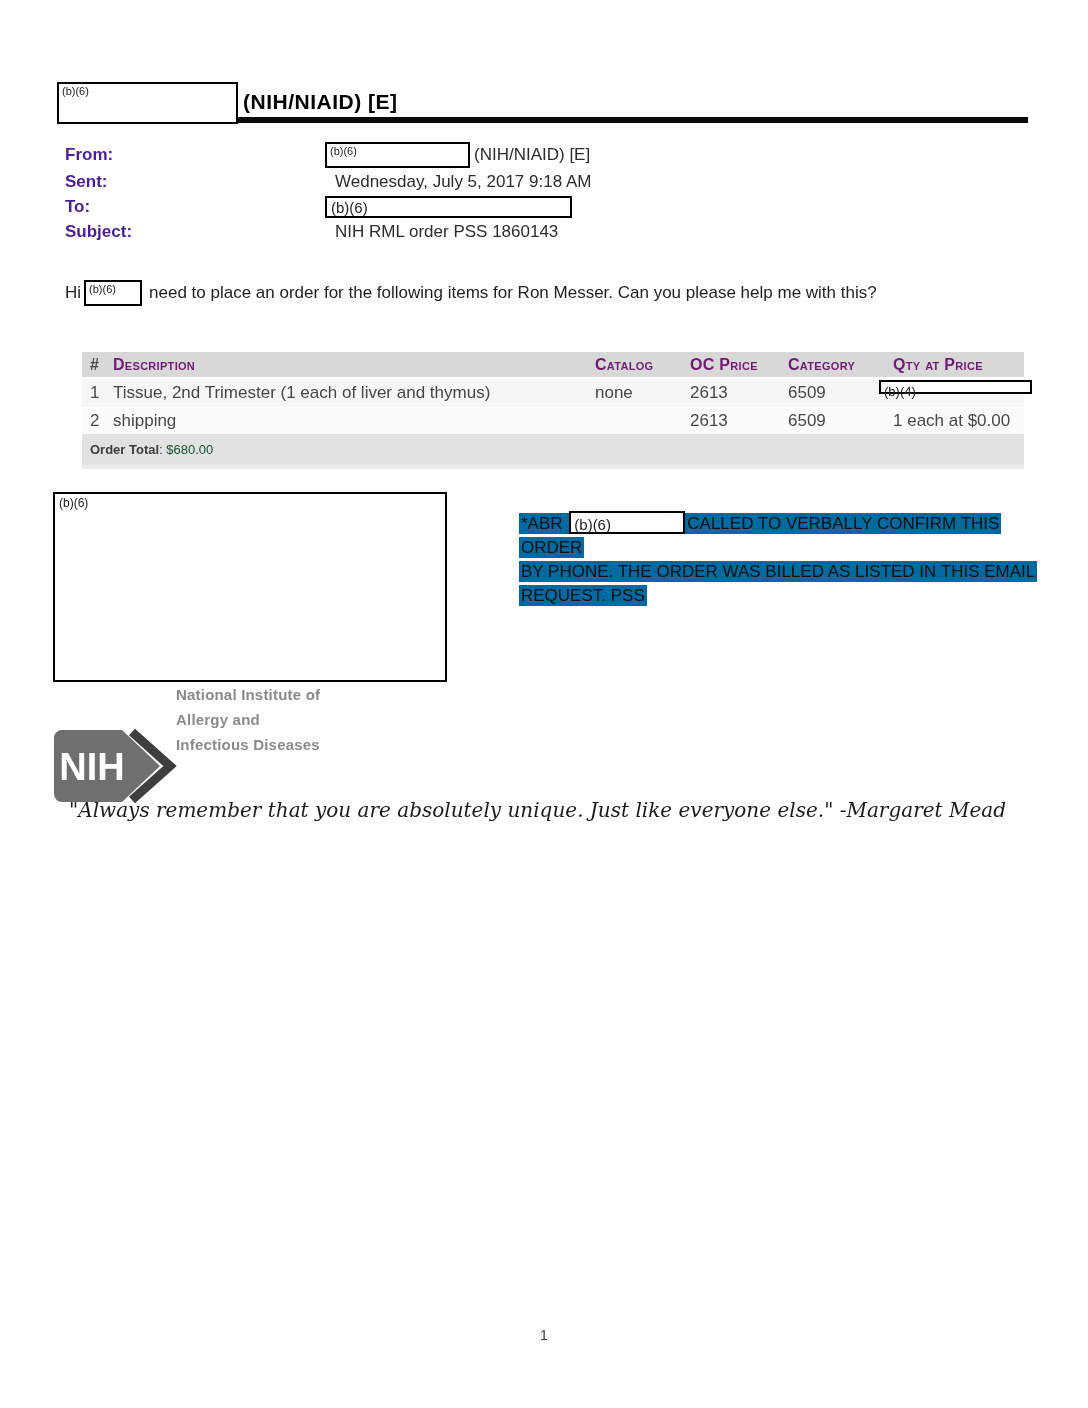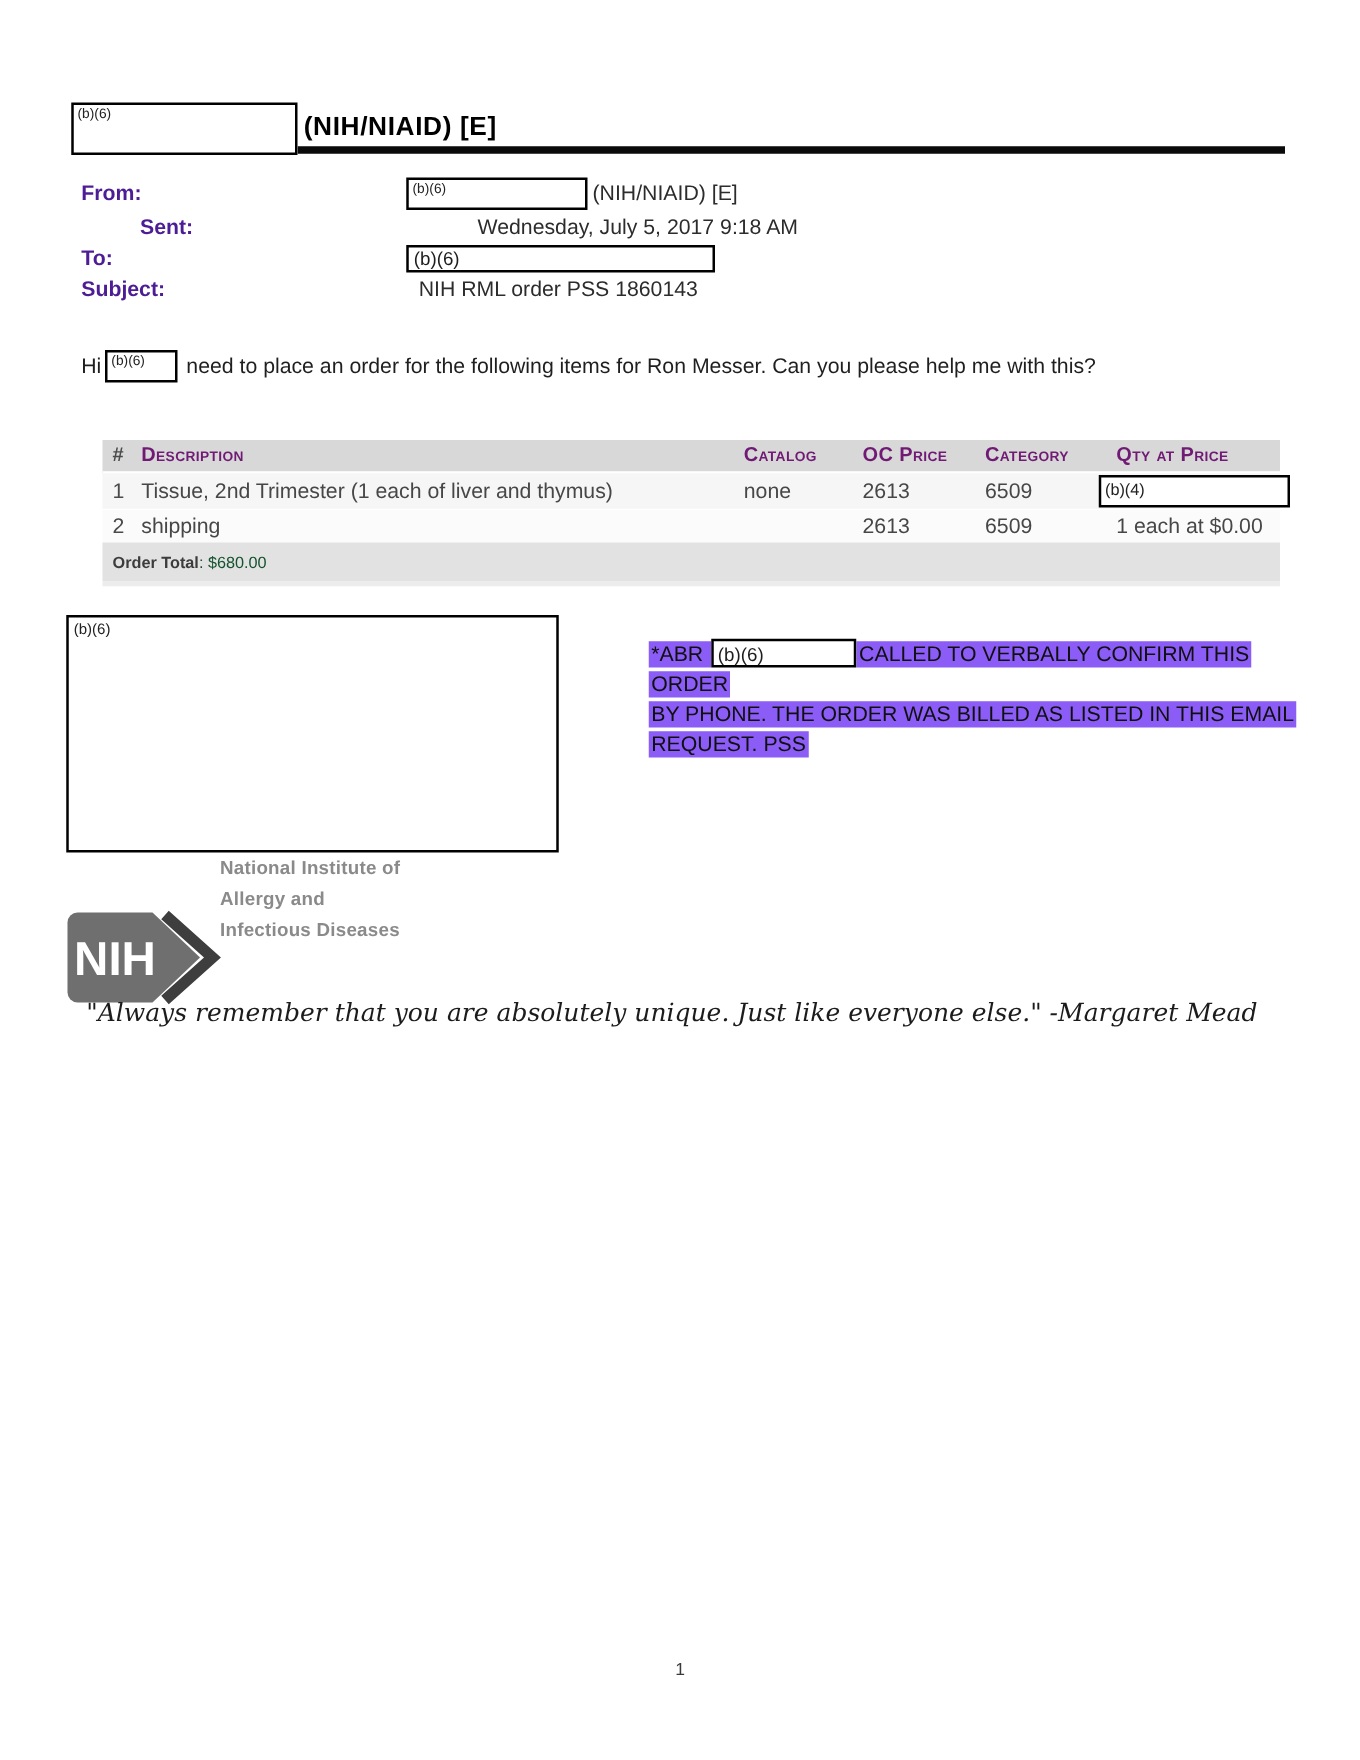--- a/index.html
+++ b/index.html
@@ -24,21 +24,21 @@
   .page-title {
     position:absolute; left:243px; top:90px;
     font-size:21px; font-weight:bold; color:#000; letter-spacing:0.5px;
   }
   .title-rule { position:absolute; left:238px; top:117px; width:790px; height:6px; background:#0a0a0a; }
 
   
   .meta { position:absolute; left:65px; top:140px; width:700px; }
   .meta-row { display:flex; align-items:center; }
   .meta-row.r-from { height:30px; }
-  .meta-row.r-sent { height:24px;margin-left:47px; }
+  .meta-row.r-sent { height:24px; }
   .meta-row.r-to { height:26px; }
   .meta-row.r-subject { height:24px; }
   .meta-label { width:260px; flex:0 0 260px; font-weight:bold; font-size:17px; color:#4c1d95; }
   .meta-value { font-size:17px; color:#2c2c2c; display:flex; align-items:center; }
   .meta-indent { padding-left:10px; }
   .from-redact { width:145px; height:26px; margin-right:4px; }
   .to-redact { width:247px; height:22px; }
   .to-redact .redact-label-lg { font-size:15px; color:#1d1d1d; position:absolute; top:1px; left:4px; }
 
   
@@ -51,33 +51,33 @@
   .tbl-head { background:#d8d8d8; height:25px; border-bottom:2px solid #fff; }
   .tbl-head .cell {
     font-variant:small-caps; font-weight:bold; font-size:16px; color:#701a75;
     letter-spacing:0.3px;
   }
   .tbl-row1 { background:#f6f6f6; height:28px; border-bottom:1px solid #fff; }
   .tbl-row2 { background:#fbfbfb; height:26px; }
   .cell { padding:0; color:#474747; }
   .cell.num { padding-left:8px; color:#4a4a4a; }
   .qty-cell { position:relative; height:100%; }
-  .b4-redact { position:absolute; left:-14px; top:1px; width:153px; height:26px; z-index:2; }
+  .b4-redact { position:absolute; left:-14px; top:1px; width:153px; height:14px; z-index:2; }
   .b4-redact .redact-label { font-size:13px; top:2px; }
   .tbl-total { background:#e2e2e2; height:31px; display:flex; align-items:center; padding-left:8px; font-size:13px; }
   .total-label { font-weight:bold; color:#3c3c3c; }
   .total-value { color:#14532d; }
 
   
   .sig-redact { position:absolute; left:53px; top:492px; width:394px; height:190px; }
   .sig-redact .redact-label { font-size:12px; top:2px; left:4px; }
 
   
   .abr-note { position:absolute; left:519px; top:511px; width:540px; font-size:17px; line-height:24px; color:#101010; }
-  .hl { background:#8b5cf6; padding:1px 2px; box-decoration-break:clone; -webkit-box-decoration-break:clone; }
+  .hl { background:#0369a1; padding:1px 2px; box-decoration-break:clone; -webkit-box-decoration-break:clone; }
   .abr-redact { display:inline-block; width:116px; height:23px; vertical-align:-5px; background:#fff; border:2px solid #000; box-sizing:border-box; position:relative; }
   .abr-redact .redact-label-lg { font-size:15px; color:#1d1d1d; position:absolute; top:0px; left:3px; }
 
   
   .nih-logo { position:absolute; left:52px; top:681px;margin-top:47px; }
   .nih-text { position:absolute; left:176px; top:682px; font-size:15px; font-weight:bold; color:#8a8a8a; line-height:25px; letter-spacing:0.2px; }
 
   
   .quote {
     position:absolute; left:69px; top:798px; width:960px;

